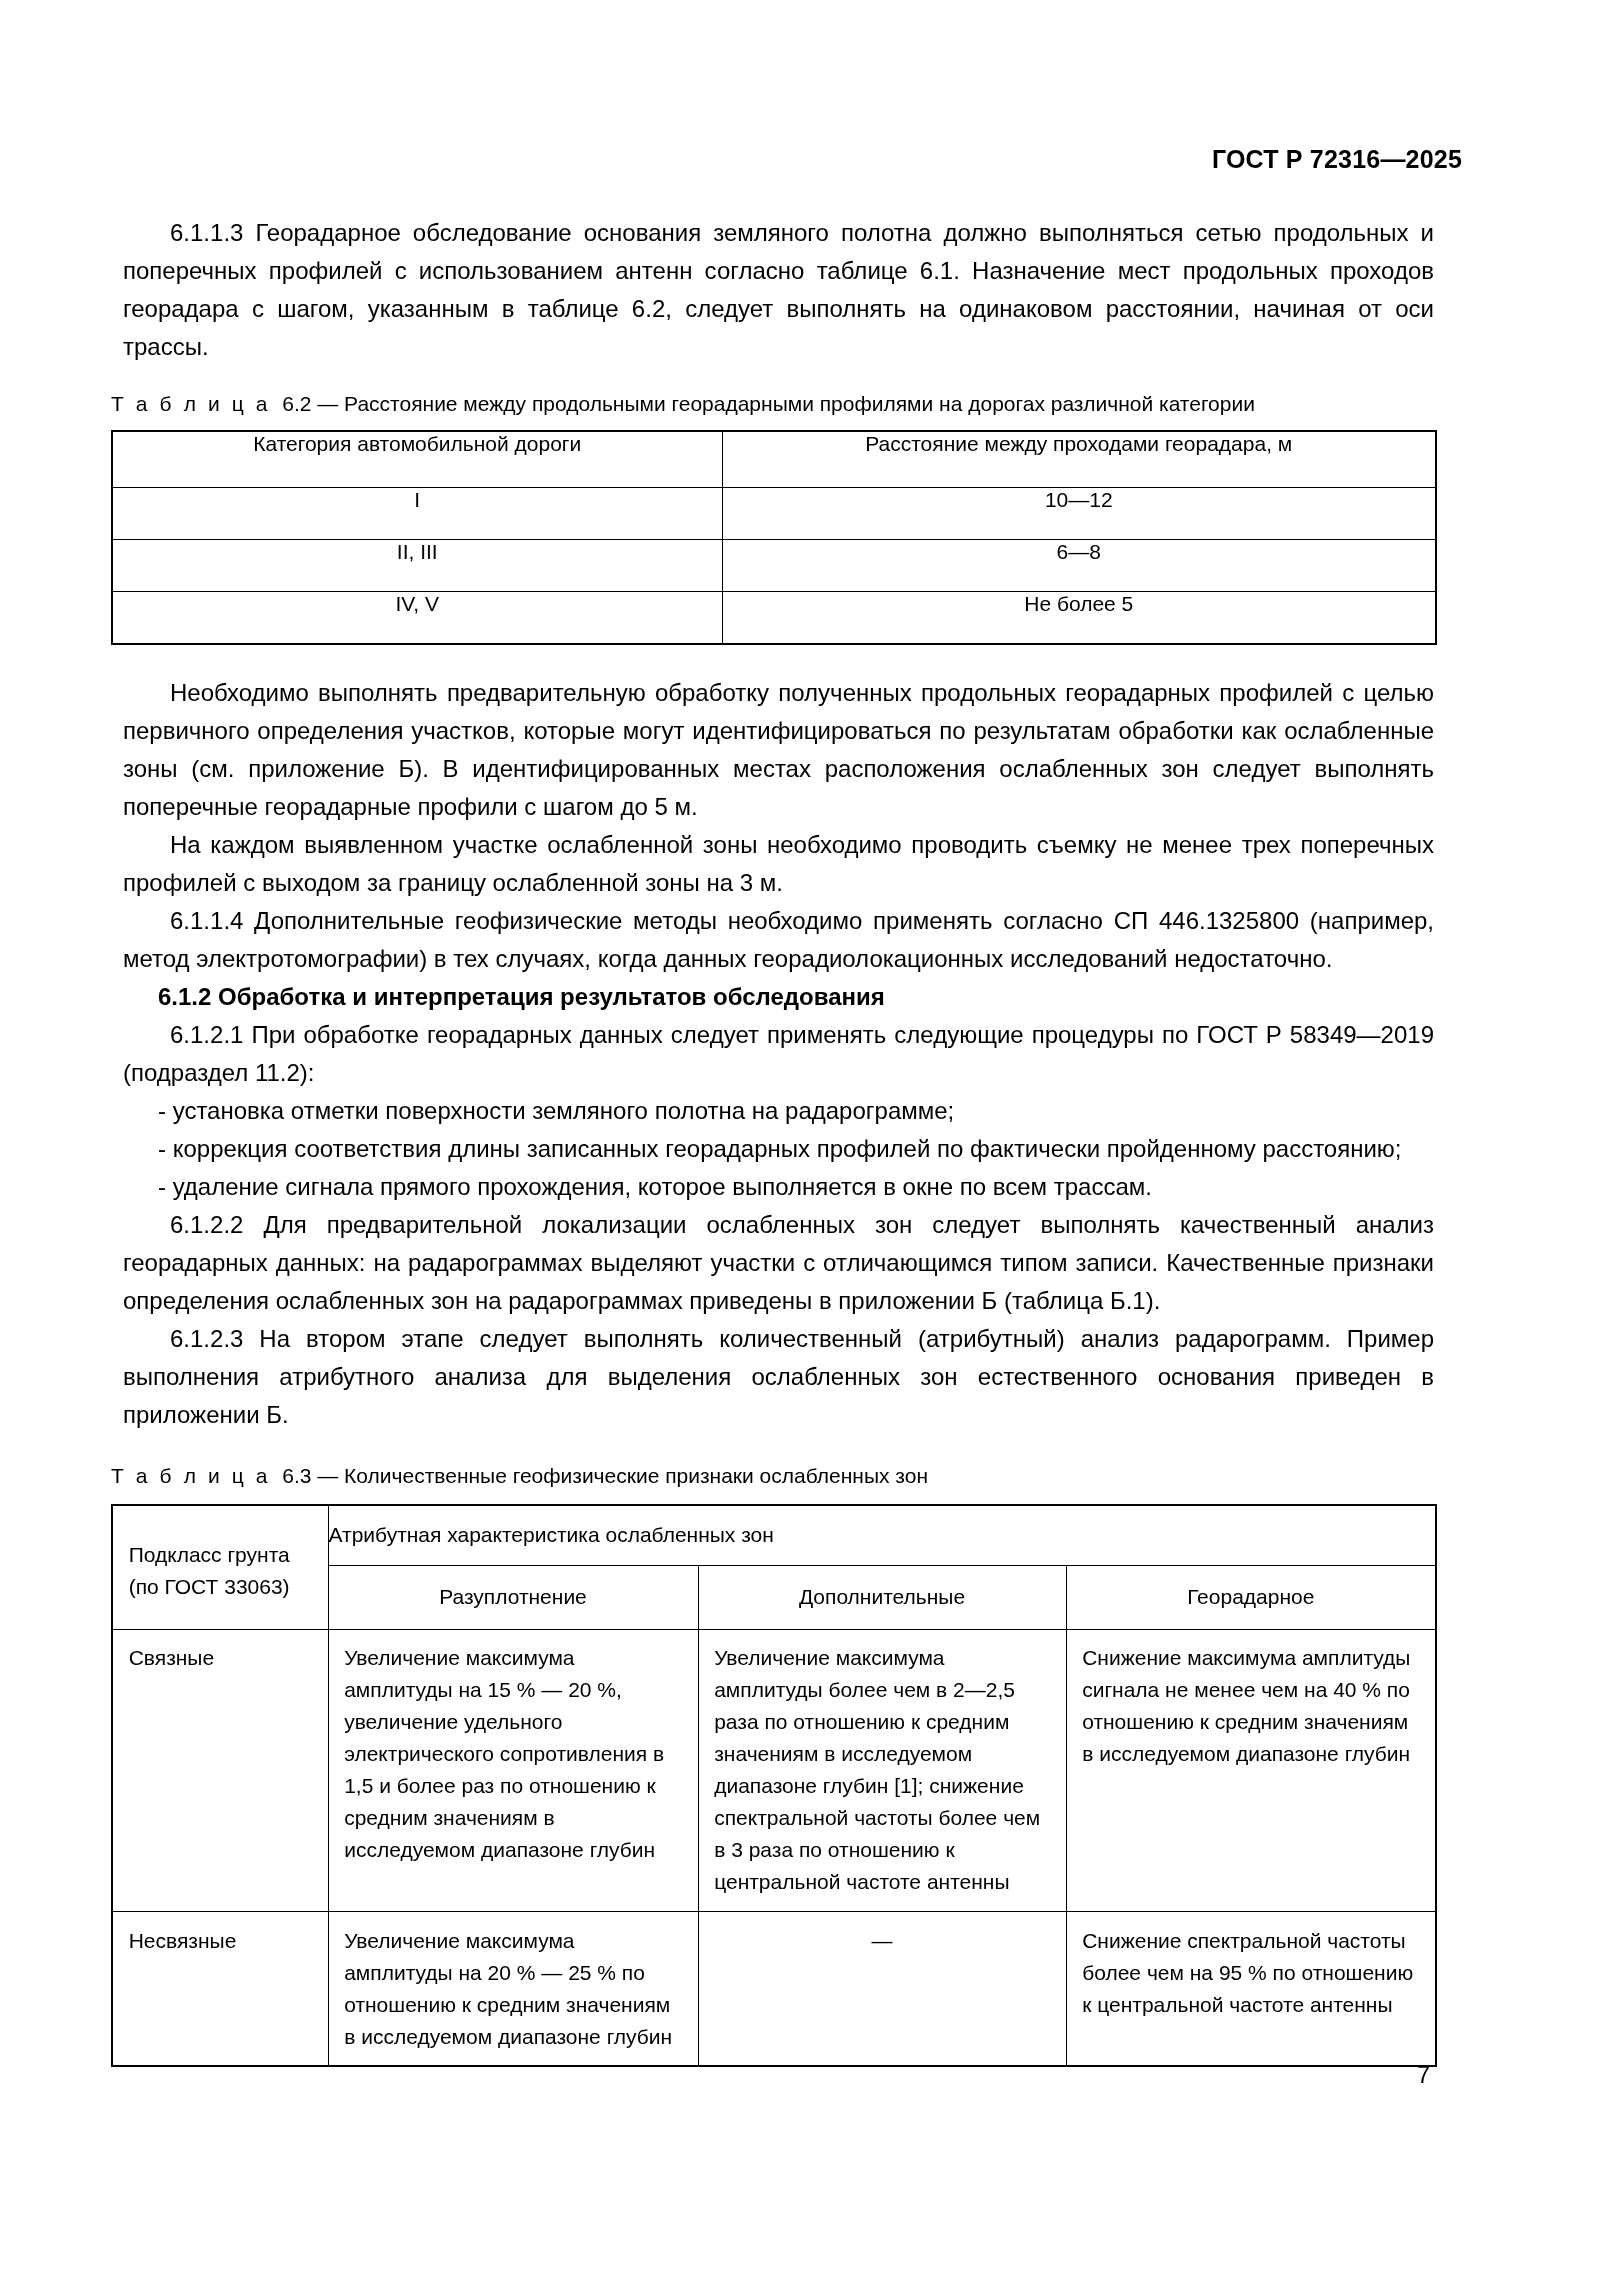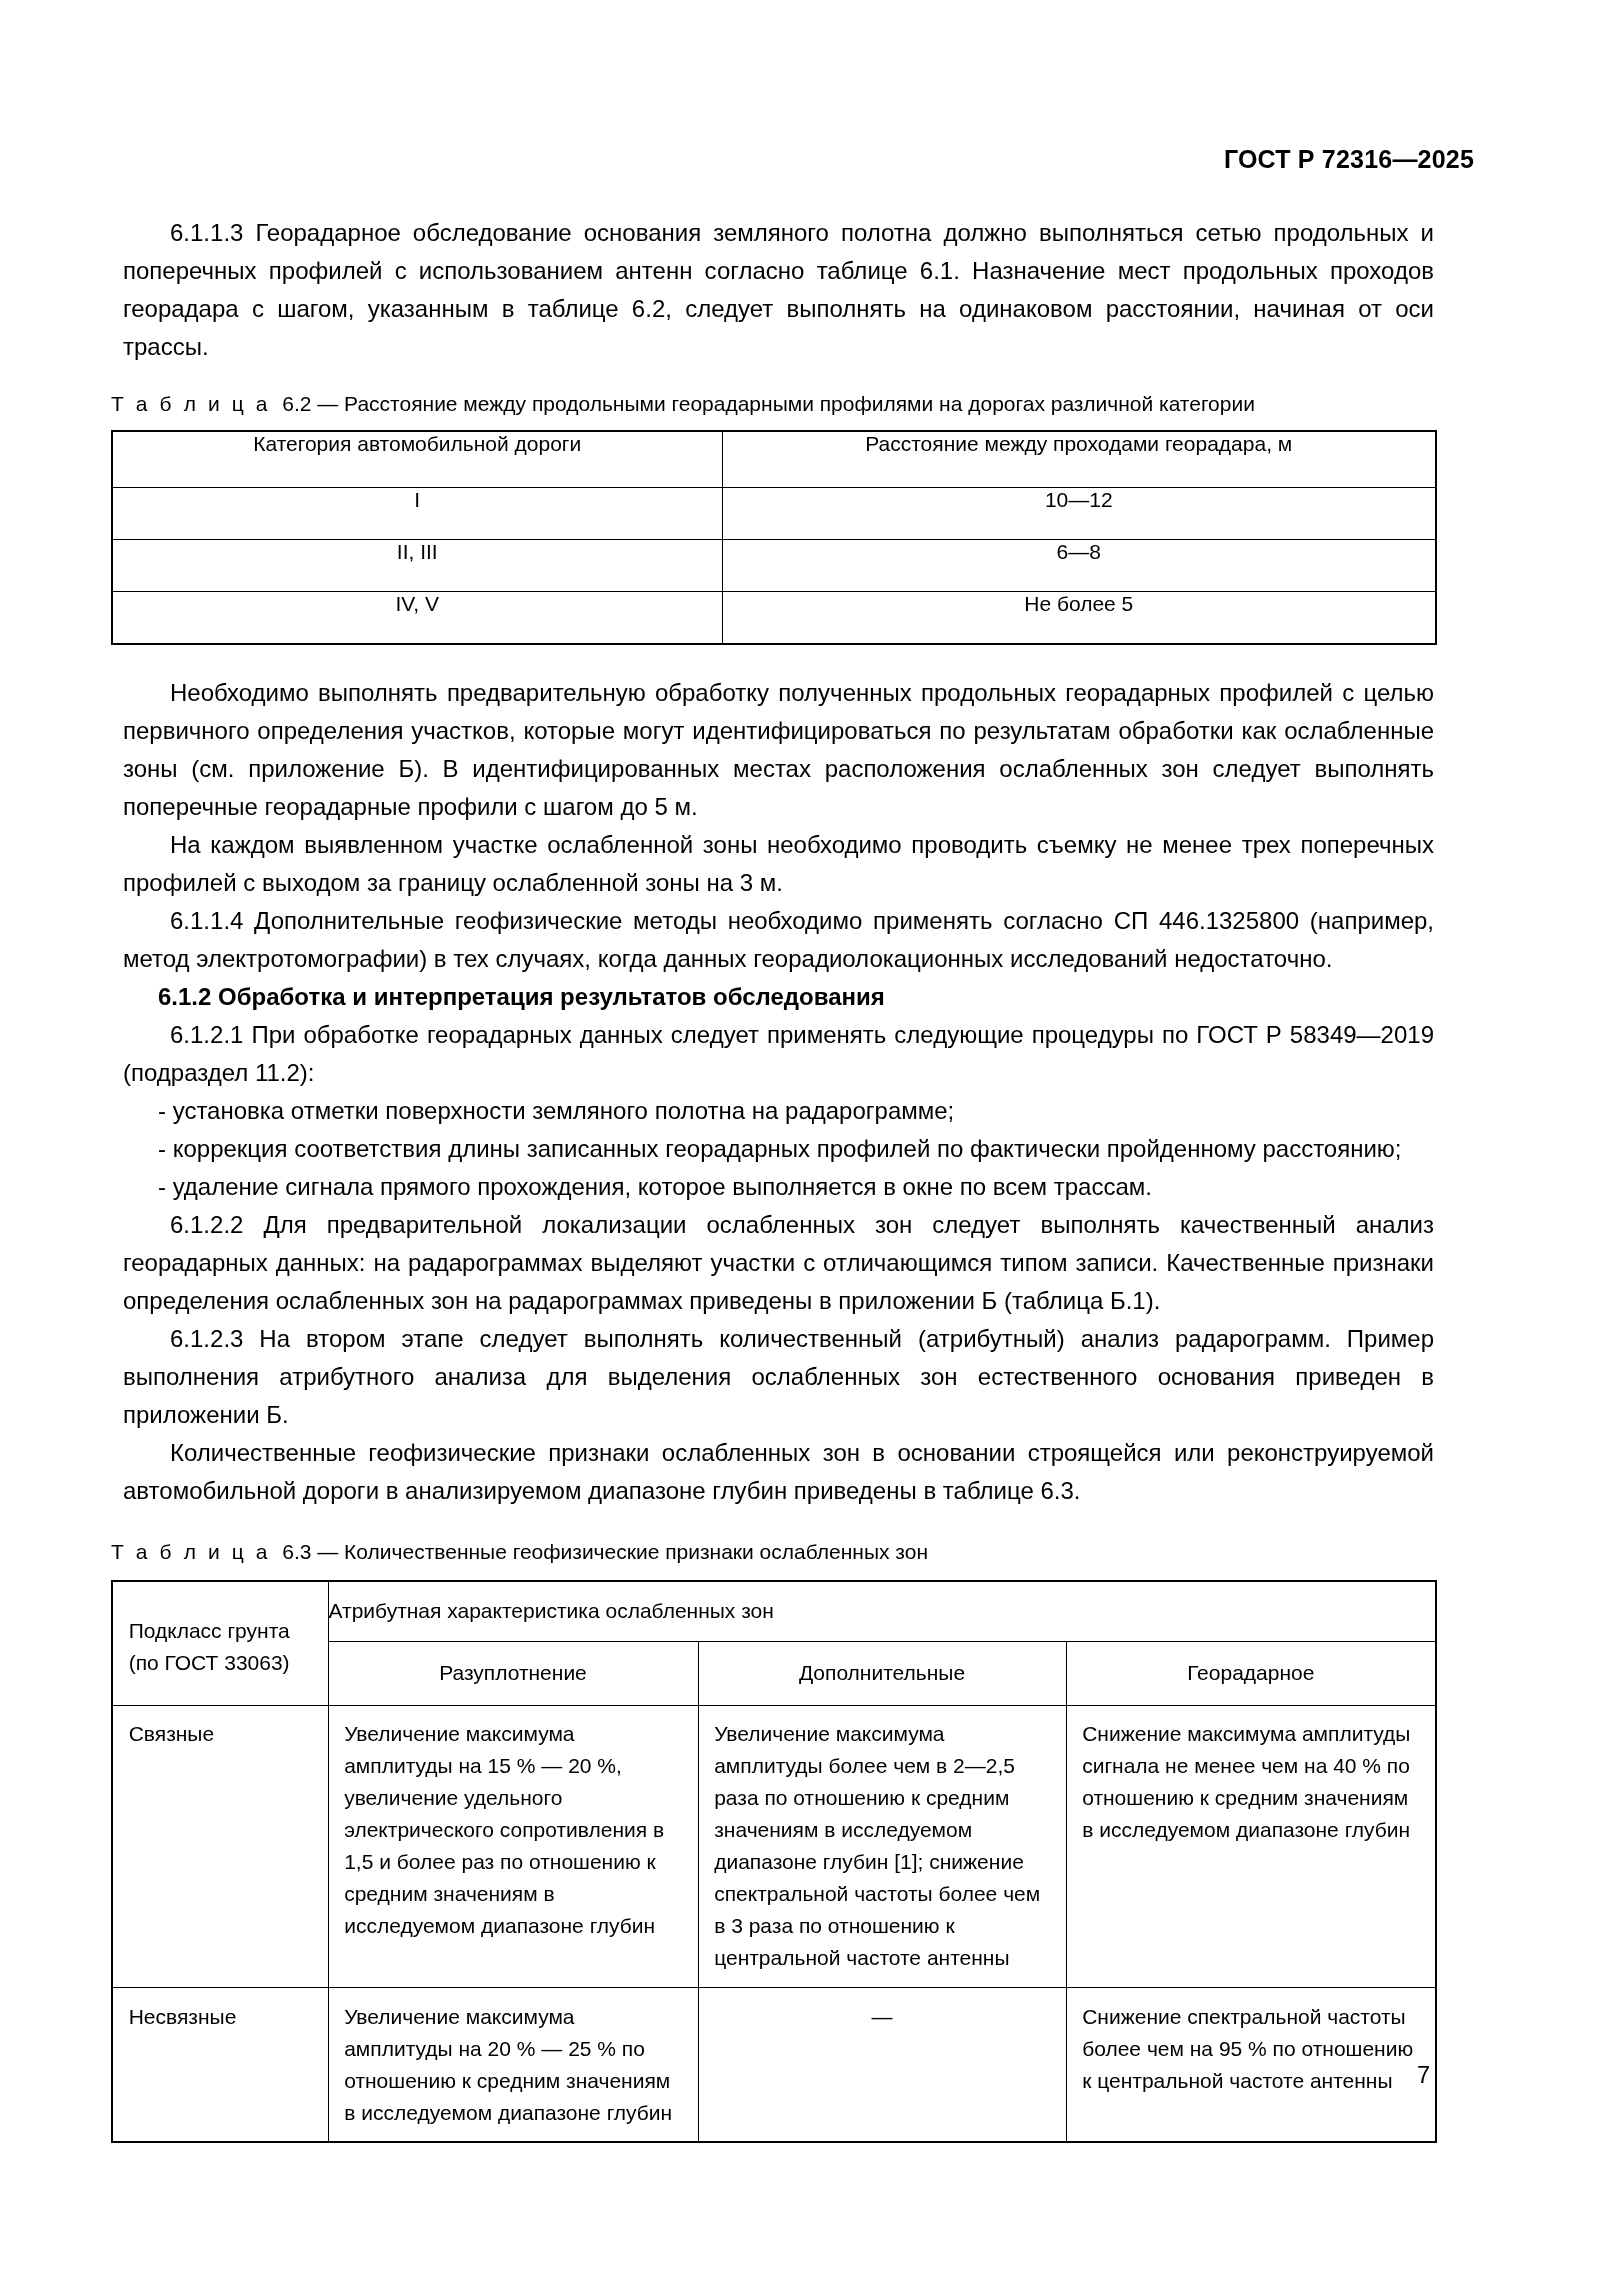--- a/index.html
+++ b/index.html
@@ -19,21 +19,21 @@
     margin: 0 auto;
     background: #ffffff;
     box-sizing: border-box;
     overflow: hidden;
   }
 
   
   .page-header {
     position: absolute;
     top: 145px;
-    right: 147px;
+    right: 159px;
     font-size: 25px;
     font-weight: bold;
     letter-spacing: 0.2px;
     white-space: nowrap;
   }
 
   
   .content {
     position: absolute;
     top: 214px;
@@ -213,21 +213,20 @@
     <ul class="dashlist">
       <li>- установка отметки поверхности земляного полотна на радарограмме;</li>
       <li>- коррекция соответствия длины записанных георадарных профилей по фактически пройденному расстоянию;</li>
       <li>- удаление сигнала прямого прохождения, которое выполняется в окне по всем трассам.</li>
     </ul>
 
     <p class="body">6.1.2.2 Для предварительной локализации ослабленных зон следует выполнять качественный анализ георадарных данных: на радарограммах выделяют участки с отличающимся типом записи. Качественные признаки определения ослабленных зон на радарограммах приведены в приложении Б (таблица Б.1).</p>
 
     <p class="body">6.1.2.3 На втором этапе следует выполнять количественный (атрибутный) анализ радарограмм. Пример выполнения атрибутного анализа для выделения ослабленных зон естественного основания приведен в приложении Б.</p>
 
-    <p class="body">Количественные геофизические признаки ослабленных зон в основании строящейся или реконструируемой автомобильной дороги в анализируемом диапазоне глубин приведены в таблице 6.3.</p>
 
     <div style="height:25.5px"></div>
 
     <p class="table-caption">
       <span class="tword">Т а б л и ц а</span><span>&nbsp; </span><span>6.3</span><span>&nbsp;</span><span>—</span><span>&nbsp;</span><span>Количественные геофизические признаки ослабленных зон</span>
     </p>
 
     <div style="height:12.7px"></div>
 
     <table class="gost t63 outer-thick">

